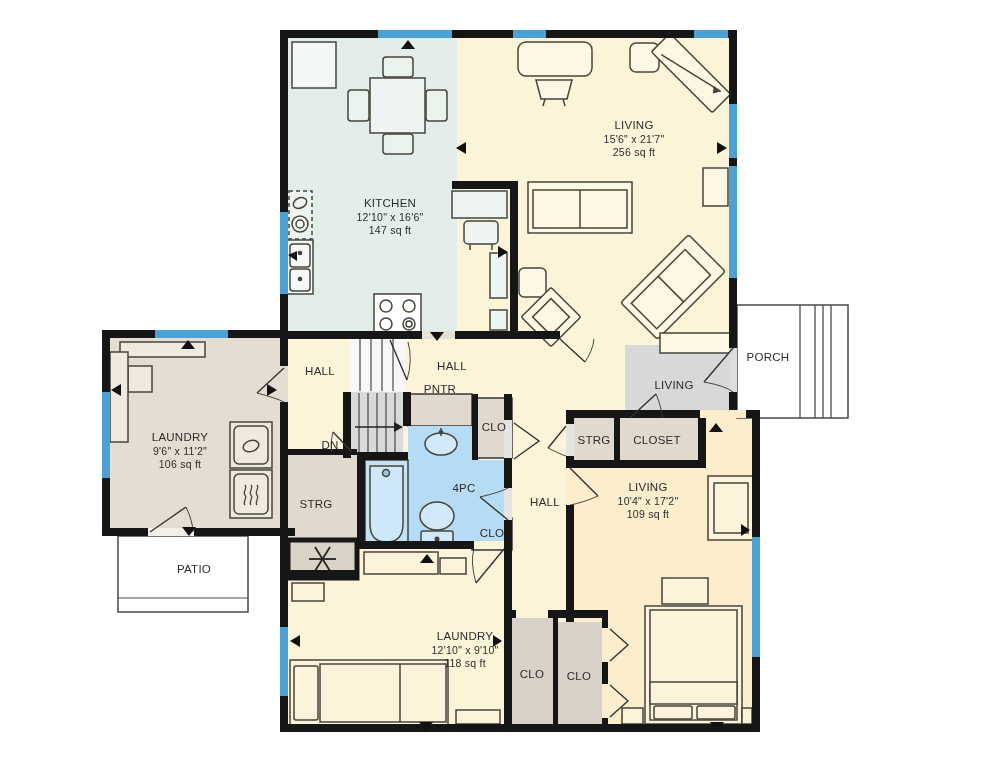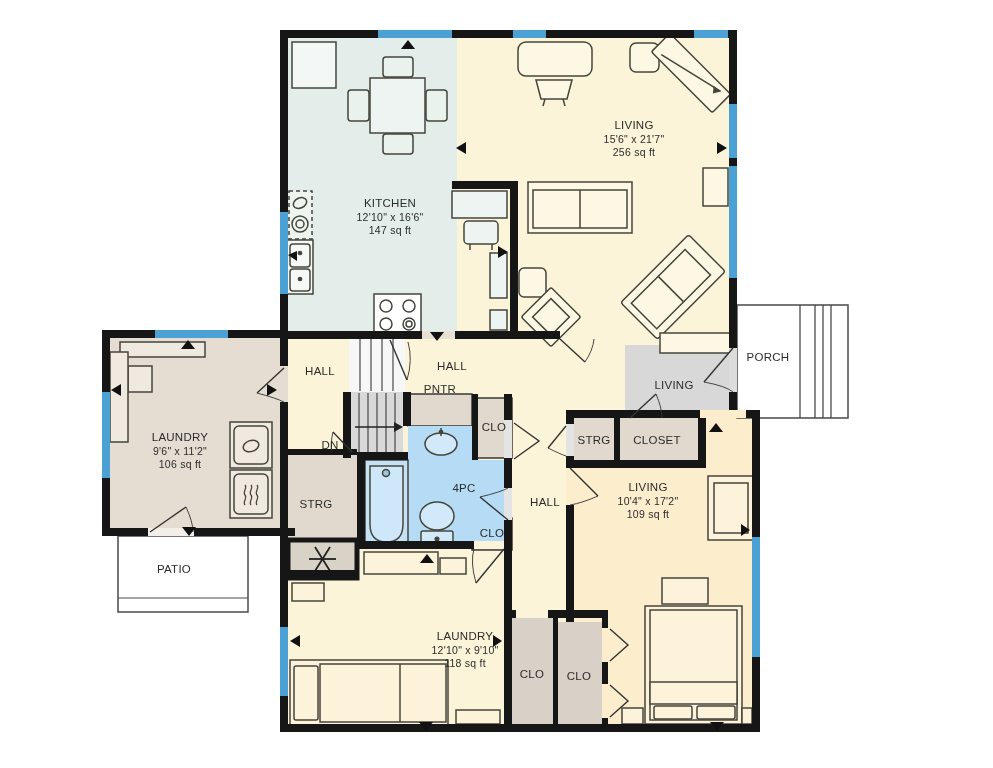--- a/index.html
+++ b/index.html
@@ -362,21 +362,21 @@
   <div class="lbl" style="left:648px;top:501px">
     <span class="nm">LIVING</span>
     <span class="dim">10'4" x 17'2"</span>
     <span class="dim">109 sq ft</span>
   </div>
   <div class="lbl" style="left:465px;top:650px">
     <span class="nm">LAUNDRY</span>
     <span class="dim">12'10" x 9'10"</span>
     <span class="dim">118 sq ft</span>
   </div>
-  <div class="lbl" style="left:174px;top:570px">
+  <div class="lbl" style="left:194px;top:570px">
     <span class="nm">PATIO</span>
   </div>
   <div class="lbl" style="left:768px;top:358px">
     <span class="nm">PORCH</span>
   </div>
   <div class="lbl" style="left:674px;top:386px">
     <span class="nm">LIVING</span>
   </div>
   <div class="lbl" style="left:320px;top:372px">
     <span class="nm">HALL</span>

